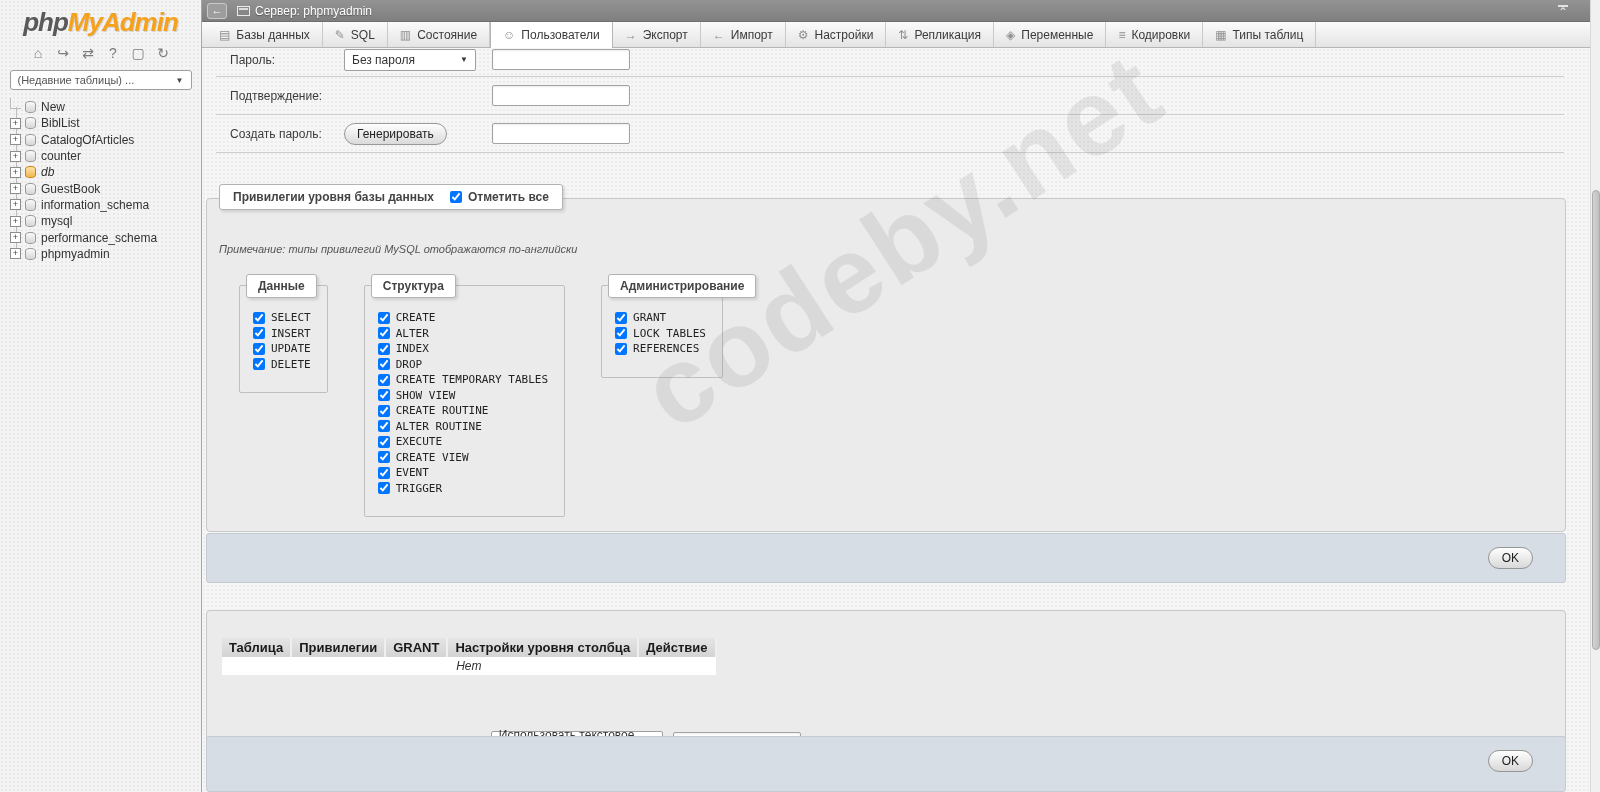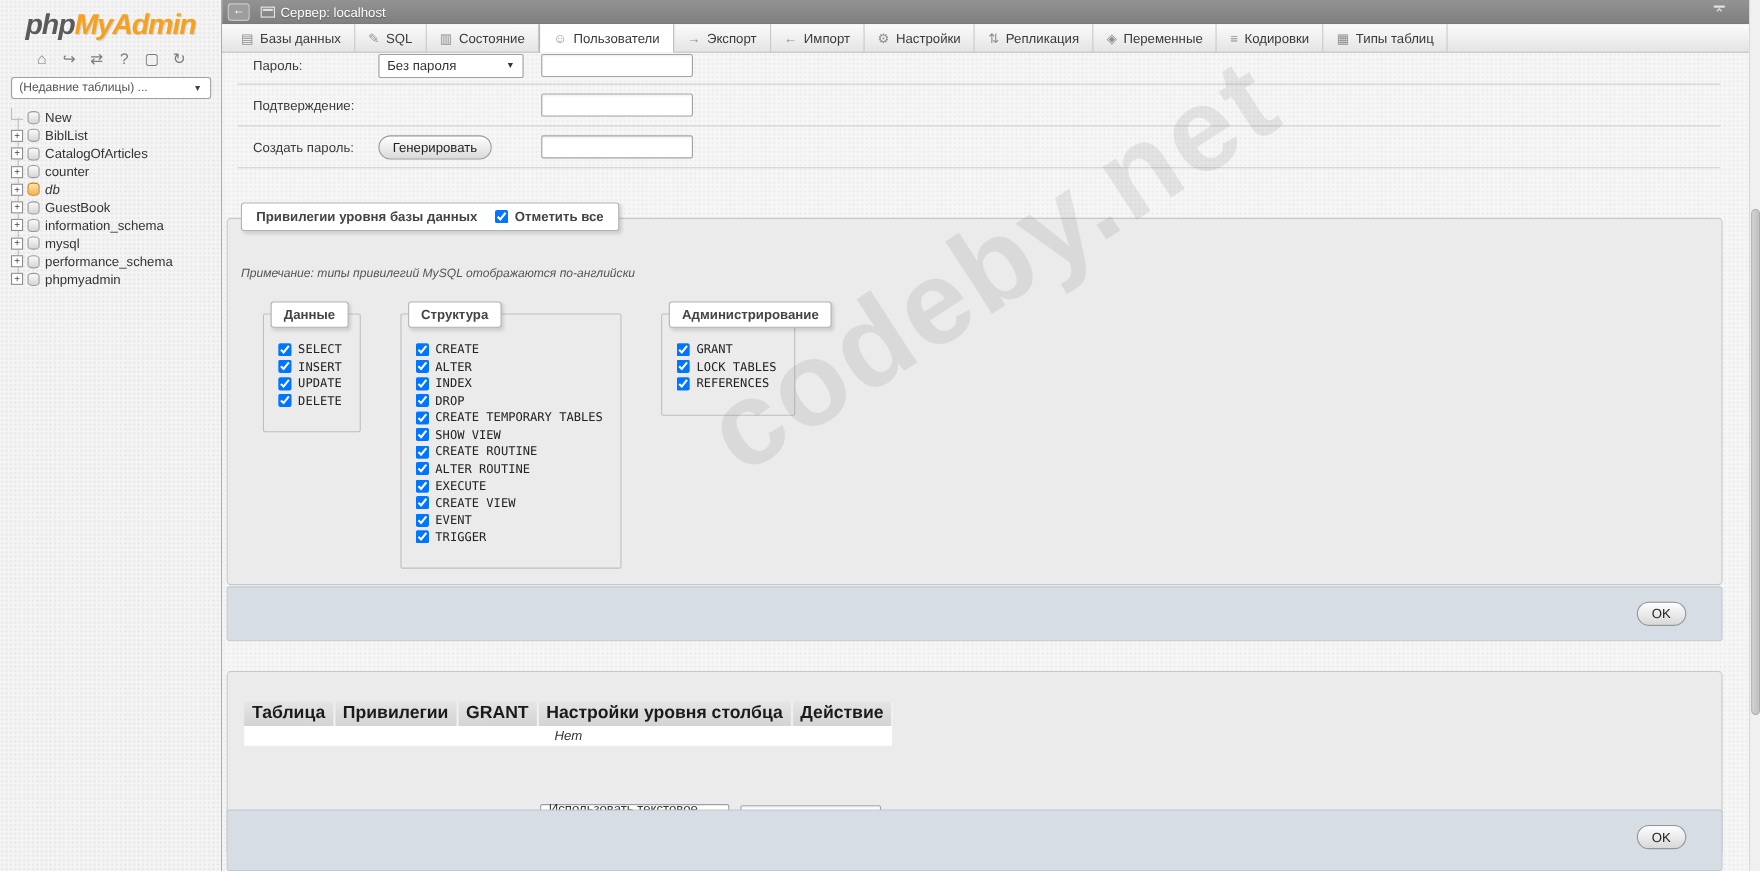--- a/index.html
+++ b/index.html
@@ -101,21 +101,21 @@
   .check-row input, .check-all input { width:12px; height:12px; cursor:pointer; }
 
   .footer-bar { position:absolute; left:4px; width:1360px; background:#d6dde4;
     border:1px solid #c3cad1; border-radius:3px; display:flex; justify-content:flex-end; }
   .footer-db { top:485px; height:50px; align-items:center; padding-right:32px; }
   .footer-tbl { top:688px; height:56px; align-items:flex-start; padding:13px 32px 0 0; }
   .ok-btn { padding:3px 13px; border-radius:11px; border:1px solid #959595;
     background:linear-gradient(#fefefe,#d8d8d8); font-size:12px; color:#222; cursor:pointer; }
 
   .priv-table { border-collapse:collapse; margin:27px 0 0 15px; }
-  .priv-table th { background:linear-gradient(#e5e5e5,#d3d3d3); font-weight:bold; font-size:16px;
+  .priv-table th { background:linear-gradient(#e5e5e5,#d3d3d3); font-weight:bold; font-size:13px;
     color:#1a1a1a; padding:2px 7px; border-right:2px solid #efefef; white-space:nowrap; }
   .priv-table td { background:#fff; font-style:italic; text-align:center; padding:2px; font-size:12px; }
   .add-row { position:absolute; left:15px; top:120px; display:flex; align-items:center; gap:10px; }
   .sel-table { width:172px; }
   .add-input { width:128px; }
 
   
   .v-scrollbar { position:absolute; right:0; top:0; width:10px; height:792px;
     background:#f0f0f0; border-left:1px solid #d9d9d9; }
   .v-thumb { position:absolute; left:1px; top:190px; width:8px; height:460px;
@@ -190,21 +190,21 @@
     <span class="expander">+</span>
     <span class="db-ico"></span>
     <span class="tree-label">phpmyadmin</span>
   </div>
     </div>
 </div>
 
 <div class="top-bar">
   <div class="collapse-btn">←</div>
   <span class="server-ico"></span>
-  <span class="server-label">Сервер: localhost</span>
+  <span class="server-label">Сервер: phpmyadmin</span>
   <span class="scroll-top">⌃</span>
 </div>
 
 <div class="tab-bar">
     <div class="tab">
     <span class="tab-icon">▤</span>
     <span class="tab-label">Базы данных</span>
   </div>
     <div class="tab">
     <span class="tab-icon">✎</span>

